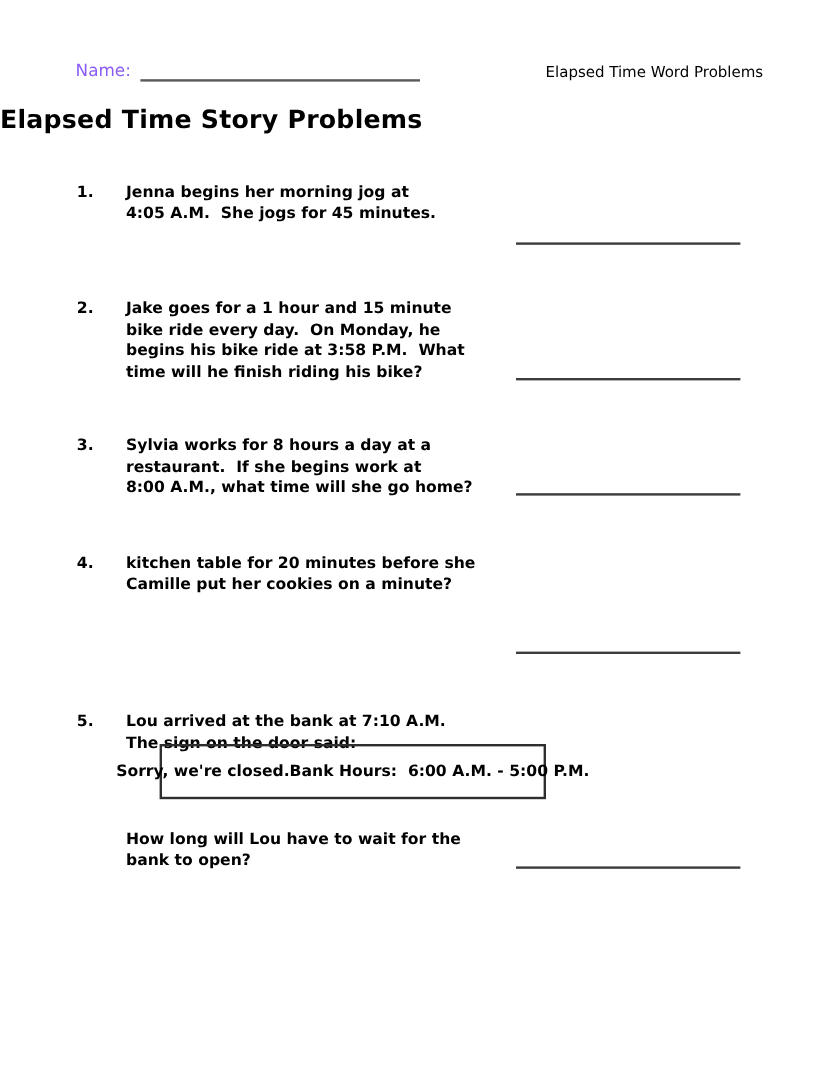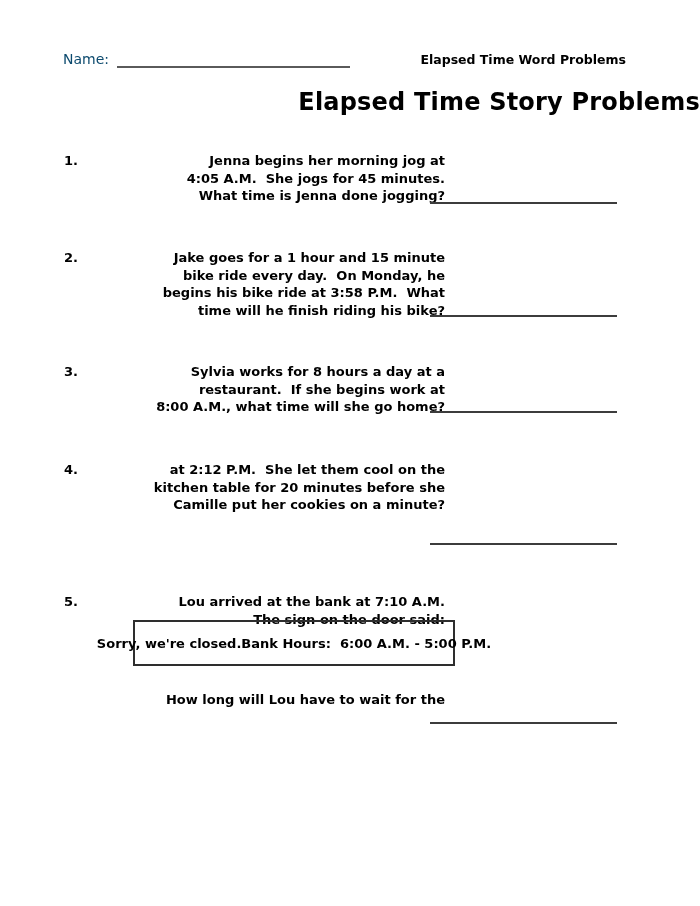--- a/index.html
+++ b/index.html
@@ -11,63 +11,62 @@
     background: #ffffff;
     font-family: "DejaVu Sans", "Liberation Sans", sans-serif;
     color: #000000;
     overflow: hidden;
   }
   .hdr-name {
     position: absolute;
     left: 63px; top: 51px;
     font-size: 14px;
     font-weight: 400;
-    color: #0c4a6e;
+    color: #8b5cf6;
     white-space: pre;
   }
   .hdr-name-line {
     position: absolute;
     left: 117px; top: 66px;
     width: 233px; height: 0;
     border-bottom: 2px solid #5a5a5a;
   }
   .hdr-right {
     position: absolute;
-    right: 74px; top: 52px;
+    right: 64px; top: 52px;
     font-size: 12.5px;
-    font-weight: 700;
+    font-weight: 400;
     white-space: pre;
   }
   .title {
     position: absolute;
     left: 0; top: 88px;
     width: 100%;
     margin: 0;
-    text-align: right;
-    font-size: 24px;
+    text-align: left;
+    font-size: 21px;
     font-weight: 700;
     letter-spacing: 0.2px;
   }
   .prob {
     position: absolute;
     left: 0;
     width: 700px;
   }
   .prob .num {
     position: absolute;
     left: 64px; top: 0;
     font-size: 13px;
     font-weight: 700;
     line-height: 17.5px;
   }
   .prob .ptext {
     position: absolute;
     left: 105px; top: 0;
     width: 340px;
-    text-align: right;
   }
   .pline {
     font-size: 13px;
     font-weight: 700;
     line-height: 17.5px;
     white-space: pre;
   }
   .ansline {
     position: absolute;
     left: 430px;
@@ -102,21 +101,20 @@
   <div class="hdr-name-line"></div>
   <div class="hdr-right">Elapsed Time Word Problems</div>
 
   <h1 class="title">Elapsed Time Story Problems</h1>
 
   <div class="prob" style="top:152px">
     <span class="num">1.</span>
     <div class="ptext">
       <div class="pline">Jenna begins her morning jog at</div>
       <div class="pline">4:05 A.M.  She jogs for 45 minutes.</div>
-      <div class="pline">What time is Jenna done jogging?</div>
     </div>
   </div>
   <div class="ansline" style="top:202px"></div>
 
   <div class="prob" style="top:249px">
     <span class="num">2.</span>
     <div class="ptext">
       <div class="pline">Jake goes for a 1 hour and 15 minute</div>
       <div class="pline">bike ride every day.  On Monday, he</div>
       <div class="pline">begins his bike ride at 3:58 P.M.  What</div>
@@ -131,21 +129,20 @@
       <div class="pline">Sylvia works for 8 hours a day at a</div>
       <div class="pline">restaurant.  If she begins work at</div>
       <div class="pline">8:00 A.M., what time will she go home?</div>
     </div>
   </div>
   <div class="ansline" style="top:411px"></div>
 
   <div class="prob" style="top:461px">
     <span class="num">4.</span>
     <div class="ptext">
-      <div class="pline">at 2:12 P.M.  She let them cool on the</div>
       <div class="pline">kitchen table for 20 minutes before she</div>
       <div class="pline">Camille put her cookies on a minute?</div>
     </div>
   </div>
   <div class="ansline" style="top:543px"></div>
 
   <div class="prob" style="top:593px">
     <span class="num">5.</span>
     <div class="ptext">
       <div class="pline">Lou arrived at the bank at 7:10 A.M.</div>
@@ -154,17 +151,18 @@
   </div>
 
   <div class="signbox">
     <div class="signline">Sorry, we're closed.</div>
     <div class="signline">Bank Hours:  6:00 A.M. - 5:00 P.M.</div>
   </div>
 
   <div class="prob" style="top:691px">
     <div class="ptext">
       <div class="pline">How long will Lou have to wait for the</div>
+      <div class="pline">bank to open?</div>
     </div>
   </div>
   <div class="ansline" style="top:722px"></div>
 
 </div>
 
 </body></html>

